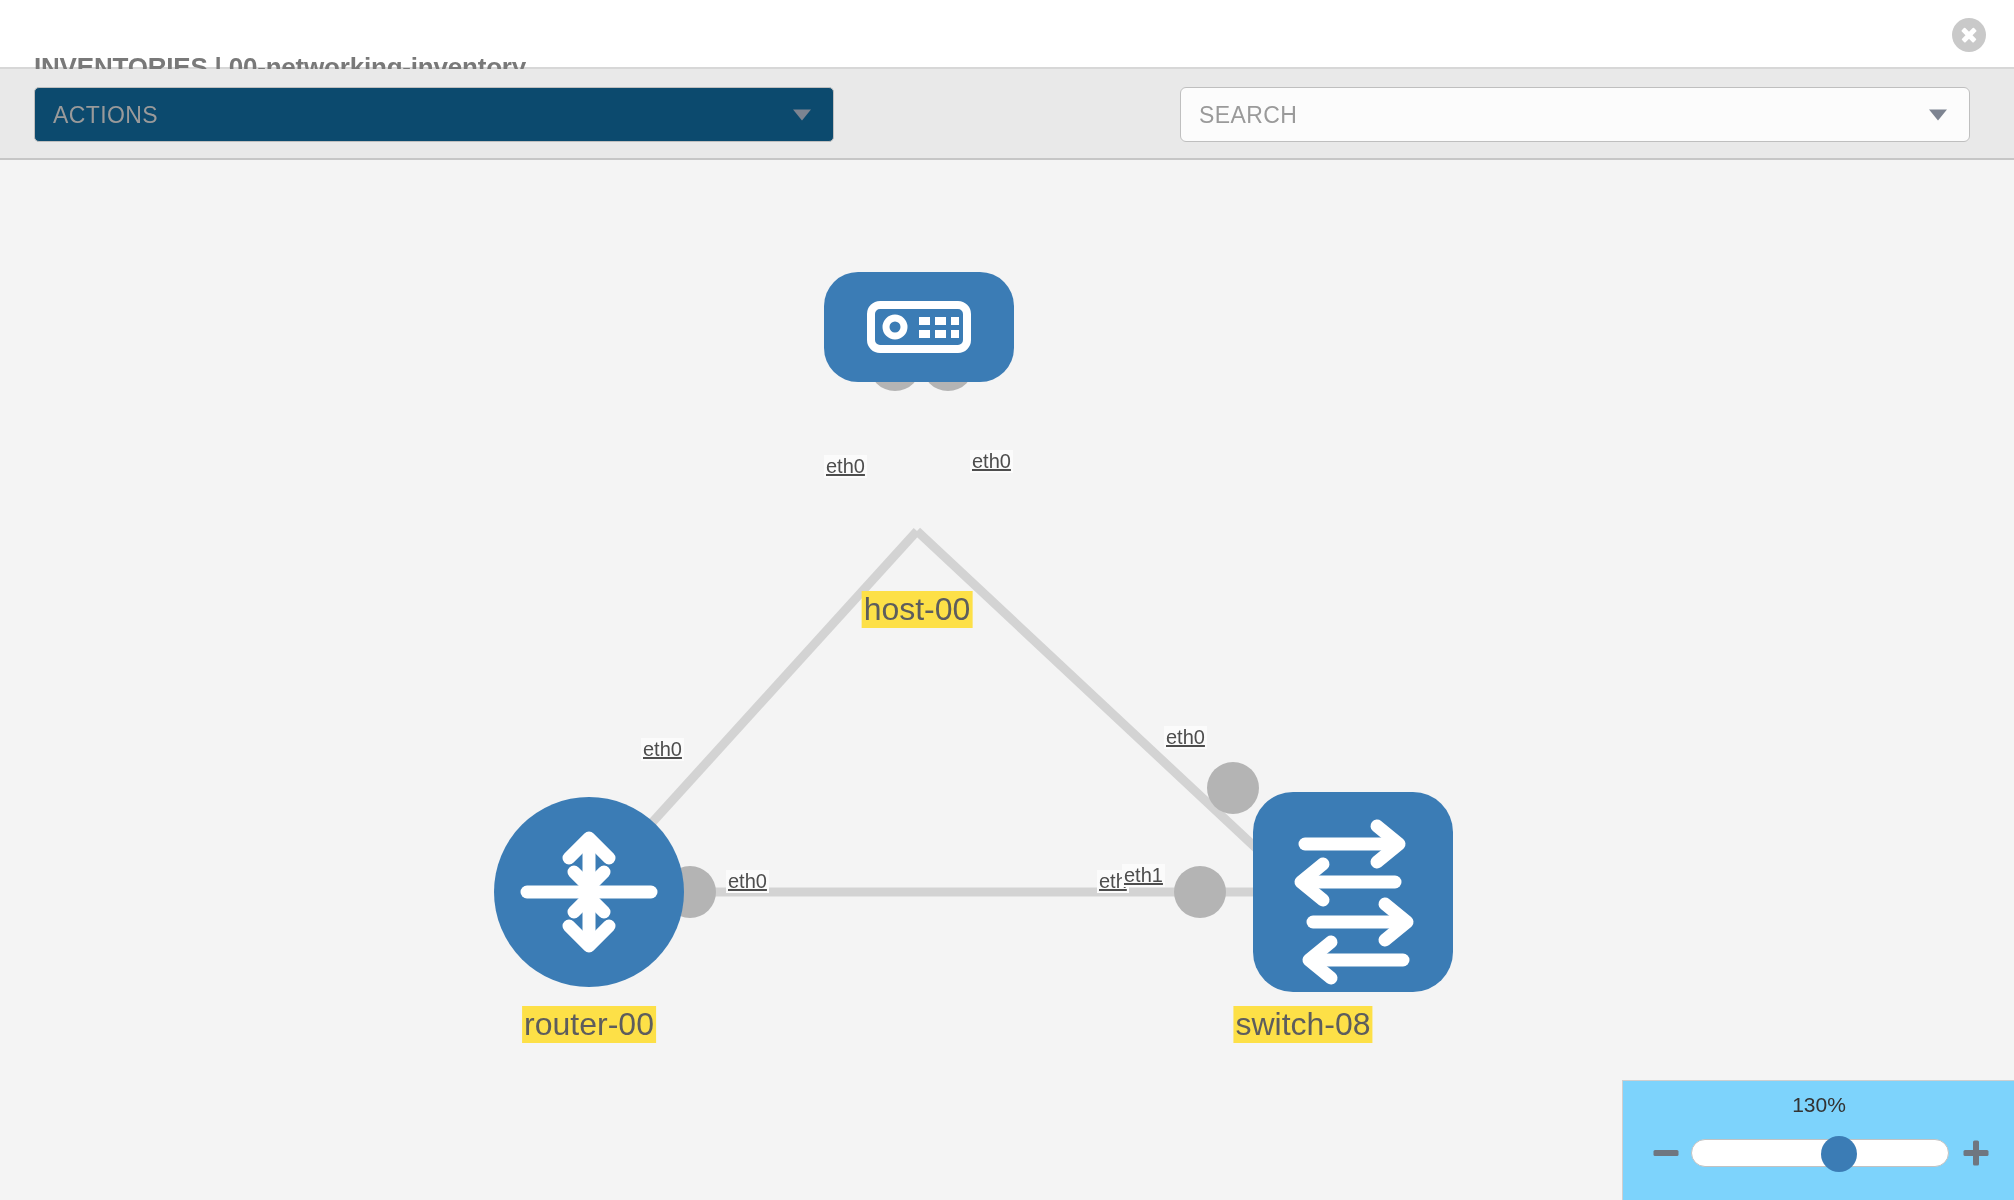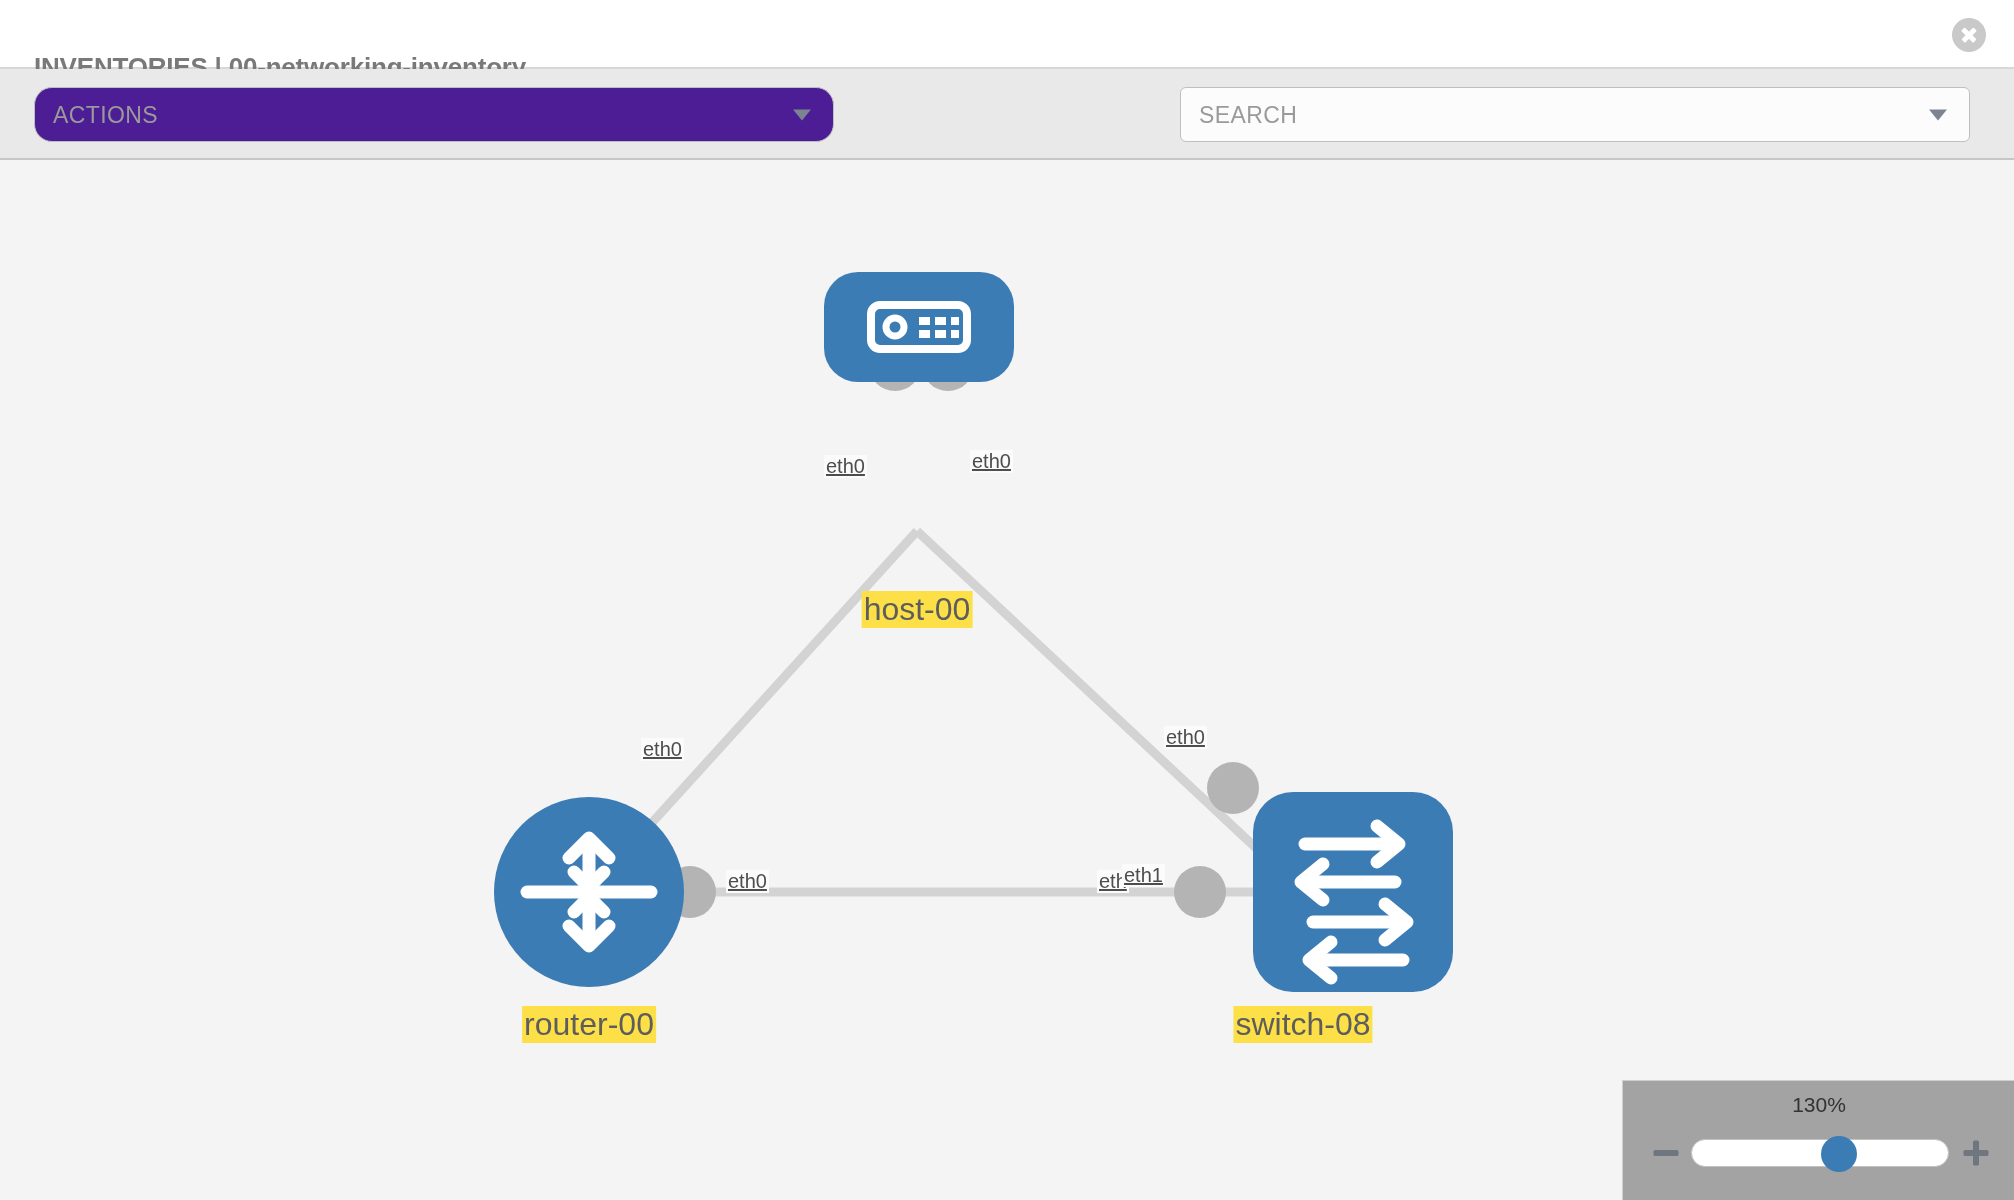--- a/index.html
+++ b/index.html
@@ -45,23 +45,23 @@
   
   .toolbar {
     position: absolute; top: 69px; left: 0;
     width: 2014px; height: 91px;
     background: #e9e9e9;
     border-bottom: 2px solid #c6c6c6;
   }
   .actions-select {
     position: absolute; left: 34px; top: 18px;
     width: 800px; height: 55px;
-    background: #4c1d95;
+    background: #0c4a6e;
     border: 1px solid #bfbfbf;
-    border-radius: 18px;
+    border-radius: 5px;
     cursor: pointer;
   }
   .actions-label {
     position: absolute; left: 18px; top: 50%;
     transform: translateY(-50%);
     font-size: 23px; color: #9a9a9a;
     letter-spacing: 0.4px;
   }
   .caret {
     position: absolute; right: 22px; top: 50%;
@@ -120,21 +120,21 @@
     background: #fbfbfb;
     white-space: nowrap;
     padding: 0 2px;
     text-decoration: underline;
   }
 
   
   .zoom-panel {
     position: absolute; left: 1622px; top: 1080px;
     width: 392px; height: 120px;
-    background: #a3a3a3;
+    background: #7dd3fc;
     border: 1px solid #cfcfcf;
     border-right: none; border-bottom: none;
   }
   .zoom-value {
     position: absolute; top: 12px; left: 0; width: 392px;
     text-align: center;
     font-size: 21px; color: #333333;
   }
   .zoom-minus, .zoom-plus {
     position: absolute; top: 57px;

